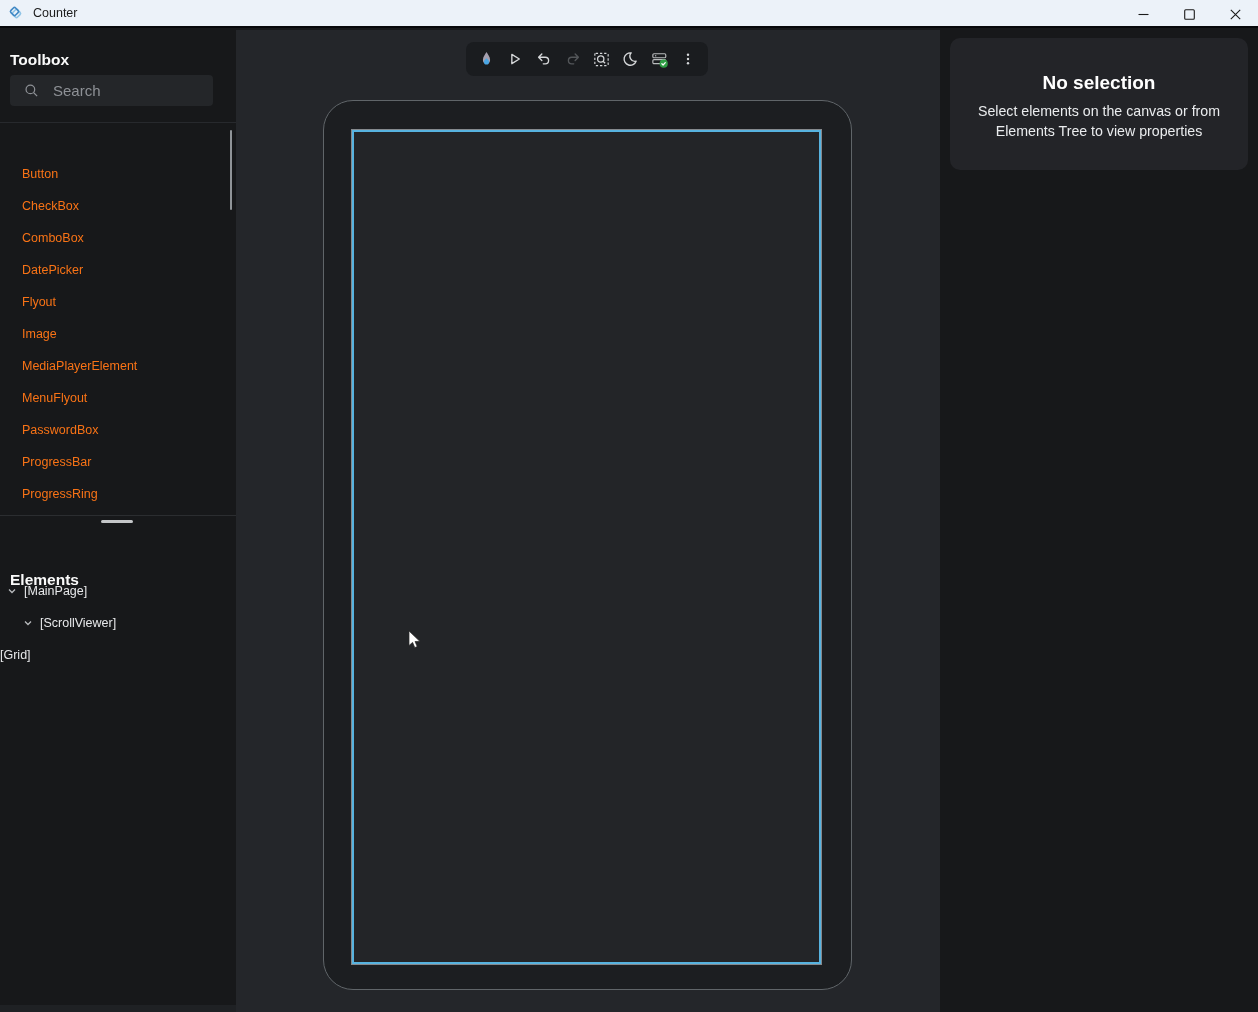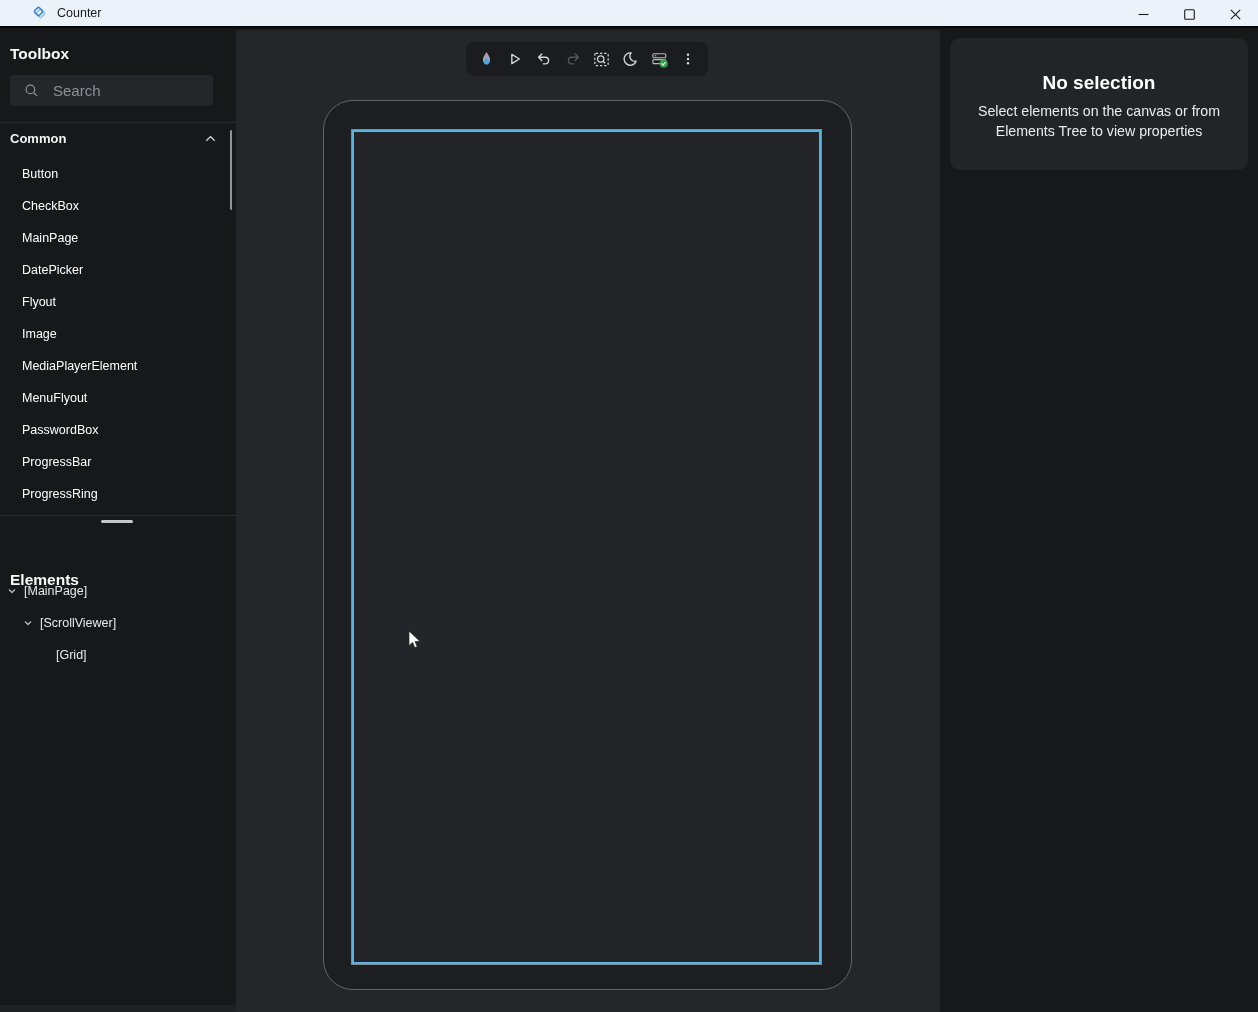--- a/index.html
+++ b/index.html
@@ -2,65 +2,65 @@
 <html><head>
 <meta charset="utf-8">
 <style>
   * { margin:0; padding:0; box-sizing:border-box; }
   html,body { width:1258px; height:1012px; overflow:hidden; background:#17181a;
     font-family:"Liberation Sans","DejaVu Sans",sans-serif; }
 
   
   .titlebar { position:absolute; left:0; top:0; width:1258px; height:28px;
     background:#ecf2f9; border-bottom:2px solid #08090b;
-    display:flex; align-items:center; color:#1b1b1b;padding-left:24px; }
+    display:flex; align-items:center; color:#1b1b1b; }
   .titlebar .logo { margin:0 8px 0 8px; width:17px; height:17px; display:flex; }
   .titlebar .title { font-size:12.5px; color:#1c1c1c; }
   .wincontrols { position:absolute; right:0; top:0; height:28px; display:flex; }
   .winbtn { width:46px; height:28px; display:flex; align-items:center; justify-content:center;
     background:transparent; border:none; cursor:default; }
 
   
   .sidebar { position:absolute; left:0; top:30px; width:236px; bottom:0; background:#17181a; }
   .canvas  { position:absolute; left:236px; top:30px; width:704px; bottom:0; background:#24262a; }
   .rightpanel { position:absolute; right:0; top:30px; width:318px; bottom:0; background:#17181a; }
 
   
   .panel-title { position:absolute; left:10px; color:#fafafa; font-size:15.5px; font-weight:700; }
-  .toolbox-title { top:15px; }
+  .toolbox-title { top:21px; }
   .searchbox { position:absolute; left:10px; top:45px; width:203px; height:31px;
     background:#242629; border-radius:4px; display:flex; align-items:center; }
   .searchbox svg { margin-left:14px; flex:0 0 auto; }
   .searchbox input { flex:1; background:transparent; border:none; outline:none;
     color:#e8e8e8; font-size:15px; margin-left:14px; font-family:inherit; }
   .searchbox input::placeholder { color:#8e9196; }
   .tb-divider { position:absolute; left:0; top:92px; width:236px; height:1px; background:#27292d; }
   .section-header { position:absolute; left:0; top:95px; width:228px; height:26px;
     display:flex; align-items:center; cursor:default; }
   .section-header .label { margin-left:10px; color:#f5f5f5; font-size:13px; font-weight:700; }
   .section-header svg { margin-left:auto; margin-right:10px; }
   .tb-items { position:absolute; left:0; top:128px; width:228px; }
   .tb-item { height:32px; display:flex; align-items:center; padding-left:22px;
-    color:#ffffff; font-size:12.5px; cursor:default; }
+    color:#f97316; font-size:12.5px; cursor:default; }
   .vscroll { position:absolute; left:230px; top:100px; width:2px; height:80px;
     background:#909498; border-radius:1px; }
 
   .splitter { position:absolute; left:0; top:484px; width:236px; height:14px; }
   .splitter::before { content:""; position:absolute; left:0; top:1px; width:236px; height:1px; background:#2b2d30; }
   .splitter .grip { position:absolute; left:101px; top:6px; width:32px; height:3px;
     background:#c4c6c8; border-radius:2px; }
 
   
   .elements-title { top:541px; }
   .tree { position:absolute; left:0; top:545px; width:228px; }
   .tree-row { height:32px; display:flex; align-items:center; color:#e7e8ea; font-size:12.5px; cursor:default; }
   .tree-row .twisty { width:14px; height:14px; display:flex; align-items:center; justify-content:center; }
   .d0 .twisty { margin-left:5px; } .d0 .tlabel { margin-left:5px; }
   .d1 .twisty { margin-left:21px; } .d1 .tlabel { margin-left:5px; }
-  .d2 .tlabel { margin-left:56px; }
+  .d2 .tlabel { }
   .bottom-strip { position:absolute; left:0; bottom:0; width:236px; height:7px; background:#1f2124; }
 
   
   .toolbar { position:absolute; left:230px; top:12px; width:242px; height:34px;
     background:#1a1c1f; border-radius:8px; display:flex; align-items:center;
     justify-content:space-between; padding:0 6px; }
   .tbtn { width:28px; height:28px; border:none; background:transparent; display:flex;
     align-items:center; justify-content:center; border-radius:5px; cursor:default; }
   .tbtn.disabled { opacity:.55; }
 
@@ -114,31 +114,25 @@
   <div class="searchbox">
     <svg width="15" height="15" viewBox="0 0 16 16">
       <circle cx="6.8" cy="6.8" r="4.6" fill="none" stroke="#8e9196" stroke-width="1.3"></circle>
       <line x1="10.4" y1="10.4" x2="14" y2="14" stroke="#8e9196" stroke-width="1.3"></line>
     </svg>
     <input placeholder="Search" style="">
   </div>
 
   <div class="tb-divider"></div>
 
-  <div class="section-header">
-    <span class="label">Common</span>
-    <svg width="15" height="13" viewBox="0 0 16 13">
-      <path d="M3.5 9 L8 4.5 L12.5 9" fill="none" stroke="#d0d2d4" stroke-width="1.5"></path>
-    </svg>
-  </div>
 
   <div class="tb-items">
     <div class="tb-item">Button</div>
     <div class="tb-item">CheckBox</div>
-    <div class="tb-item">MainPage</div>
+    <div class="tb-item">ComboBox</div>
     <div class="tb-item">DatePicker</div>
     <div class="tb-item">Flyout</div>
     <div class="tb-item">Image</div>
     <div class="tb-item">MediaPlayerElement</div>
     <div class="tb-item">MenuFlyout</div>
     <div class="tb-item">PasswordBox</div>
     <div class="tb-item">ProgressBar</div>
     <div class="tb-item">ProgressRing</div>
   </div>
 

